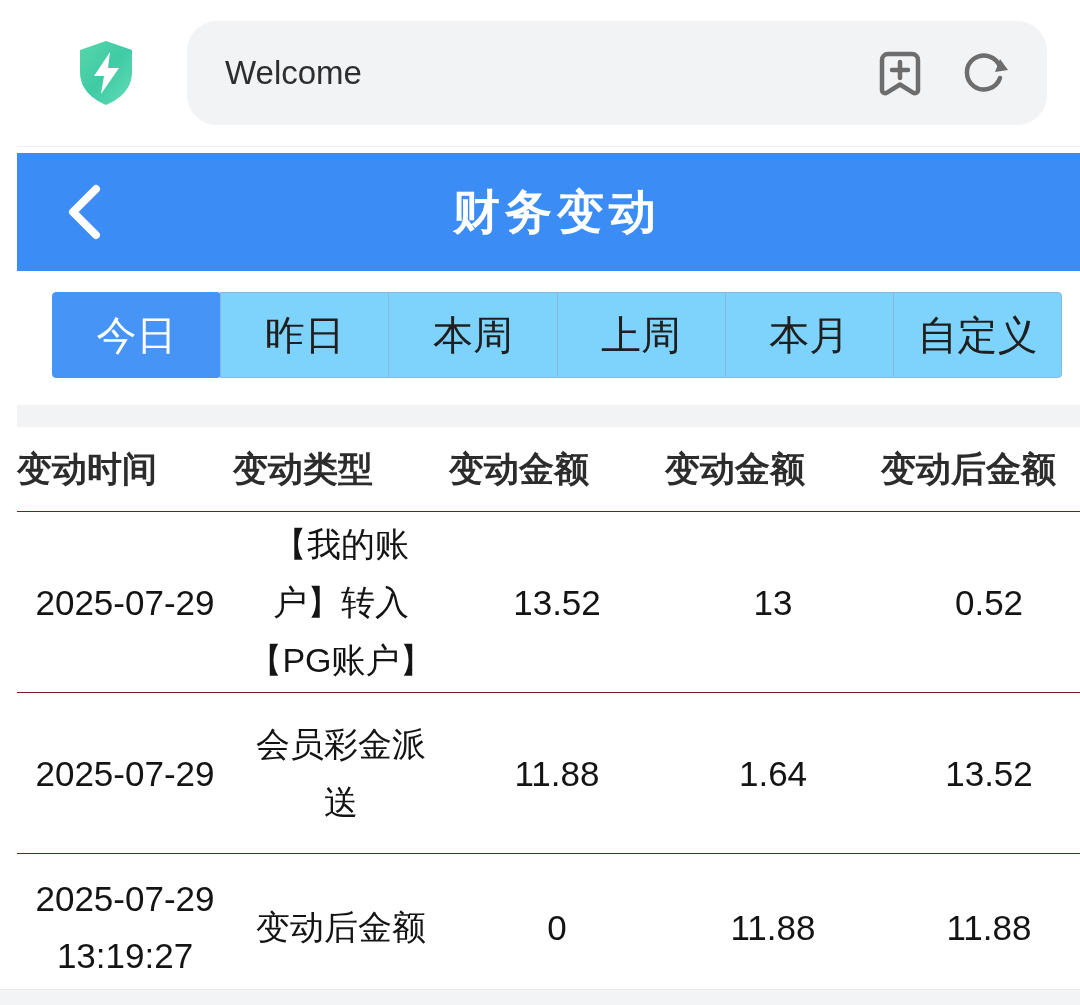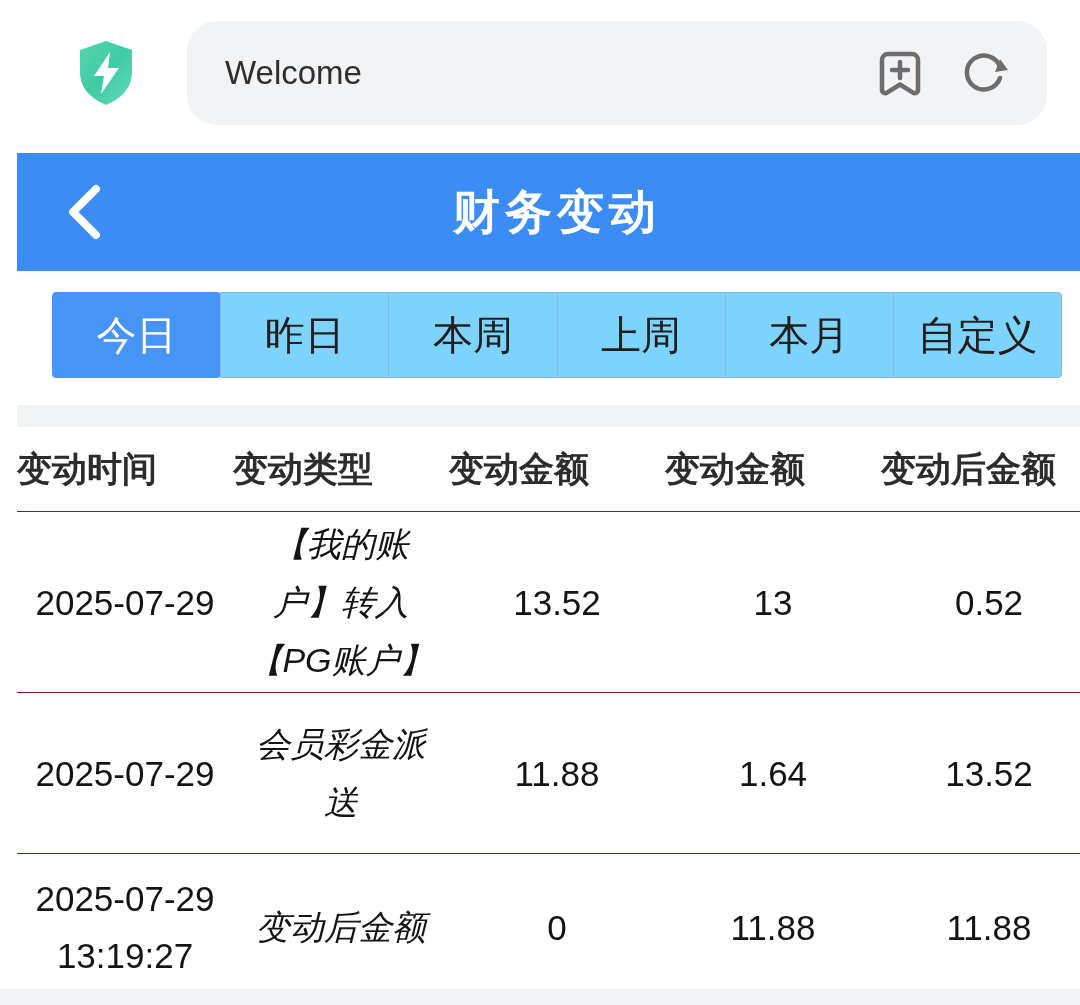--- a/index.html
+++ b/index.html
@@ -43,21 +43,21 @@
   
   .grayband{margin-top:27px;height:22px;background:#f2f3f5;}
   
   .thead{display:flex;height:84px;align-items:center;}
   .th{width:20%;font-size:35px;font-weight:700;color:#2c2c2c;}
   .trow{display:flex;align-items:center;border-top:1px solid #7f1d1d;text-align:center;}
   .trow.r1{min-height:180px;}
   .trow.r2{min-height:160px;}
   .trow.r3{min-height:146px;}
   .td{width:20%;font-size:35px;color:#141414;line-height:57px;box-sizing:border-box;}
-  .td.type{font-size:34px;line-height:58px;padding:0 9px;font-style:italic;}
+  .td.type{font-size:34px;line-height:58px;padding:0 9px;}
   
   .bottomstrip{
     position:absolute;left:0;right:0;bottom:0;height:15px;
     background:#f3f4f6;border-top:1px solid #eaebed;
   }
 </style>
 </head>
 <body>
 
 <div class="screen">

